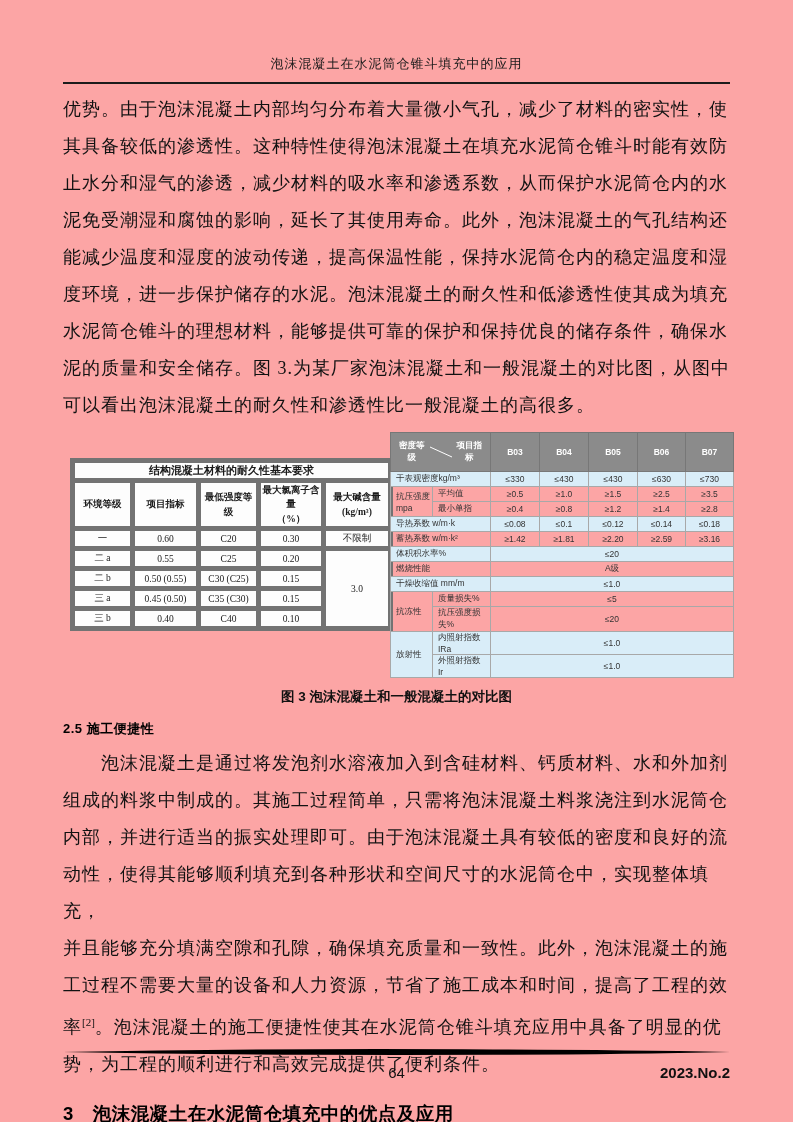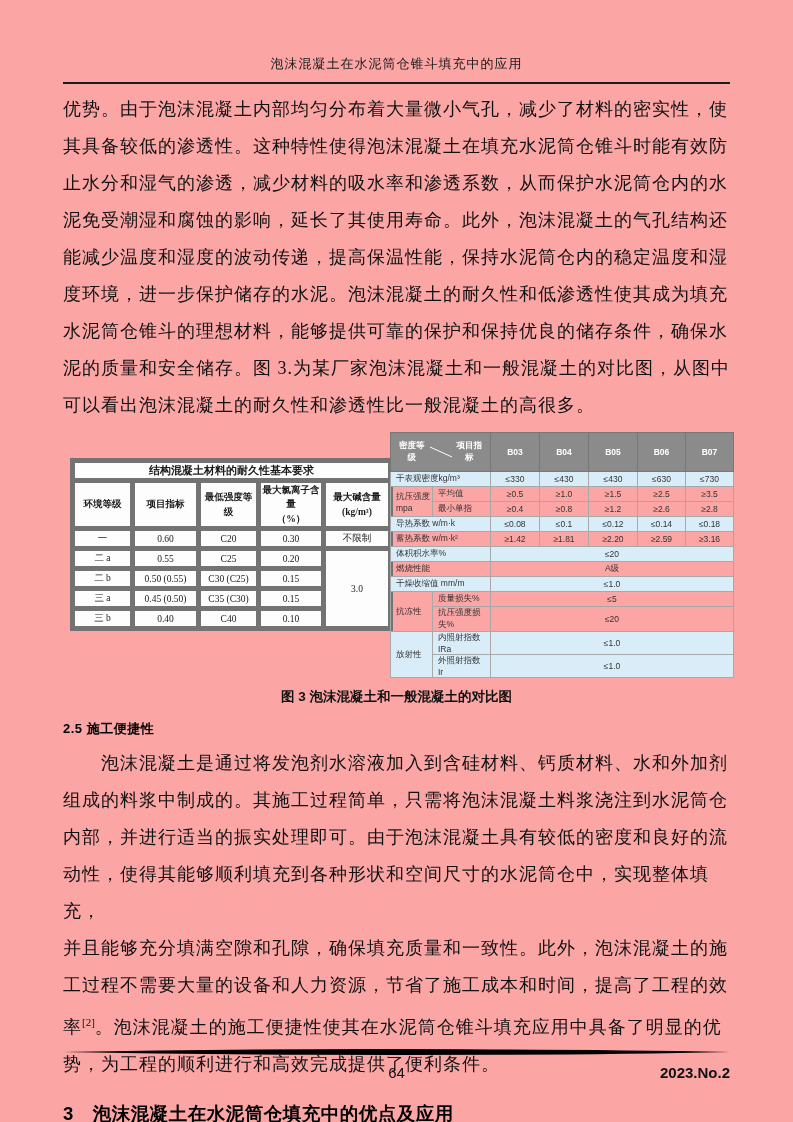--- a/index.html
+++ b/index.html
@@ -201,21 +201,21 @@
             <td>≥1.0</td>
             <td>≥1.5</td>
             <td>≥2.5</td>
             <td>≥3.5</td>
           </tr>
           <tr>
             <td class="lbl">最小单指</td>
             <td>≥0.4</td>
             <td>≥0.8</td>
             <td>≥1.2</td>
-            <td>≥2.6</td>
+            <td>≥1.4</td>
             <td>≥2.8</td>
           </tr>
           <tr class="blue">
             <td class="lbl" colspan="2">导热系数 w/m·k</td>
             <td>≤0.08</td>
             <td>≤0.1</td>
             <td>≤0.12</td>
             <td>≤0.14</td>
             <td>≤0.18</td>
           </tr>

